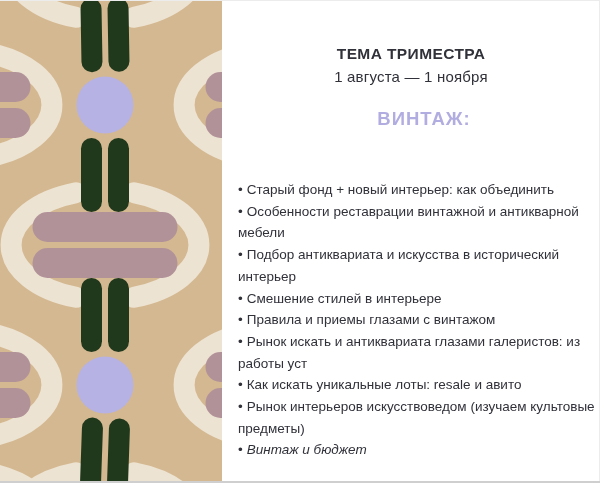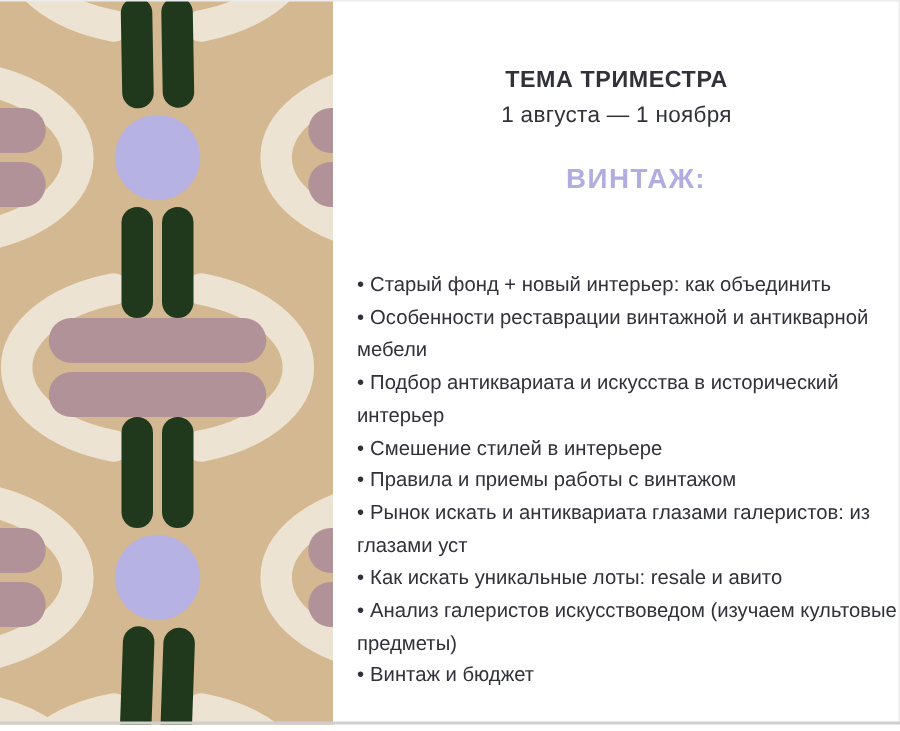--- a/index.html
+++ b/index.html
@@ -46,21 +46,21 @@
   .topic-sub{
     position:absolute;top:119px;left:0;width:100%;text-align:center;
     font-size:15px;font-weight:700;letter-spacing:.2px;color:var(--accent-lavender);
   }
   .topics{
     position:absolute;top:163px;left:16px;width:368px;
     list-style:none;font-size:13.5px;line-height:21.7px;color:var(--text-dark);
   }
   .topics li{display:block;}
   .topics .seg-b{font-weight:400;}
-  .topics .seg-i{}
+  .topics .seg-i{font-style:italic;}
   .topics .bullet{margin-right:4px;}
 </style>
 </head>
 <body>
 
 <div class="slide">
 
   <div class="pattern-wrap">
     <svg width="222" height="483" viewBox="0 0 222 483" xmlns="http://www.w3.org/2000/svg">
       <defs>
@@ -106,24 +106,24 @@
 
   <div class="content">
     <div class="hdr-title">ТЕМА ТРИМЕСТРА</div>
     <div class="hdr-dates">1 августа — 1 ноября</div>
     <div class="topic-title">ВИНТАЖ:</div>
     <ul class="topics">
         <li><span class="bullet">•</span><span class="seg-b">Старый фонд + новый интерьер</span><span class="seg-n">: как объединить</span></li>
         <li><span class="bullet">•</span><span class="seg-b">Особенности реставрации</span><span class="seg-n"> винтажной и антикварной</span><br><span class="seg-n">мебели</span></li>
         <li><span class="bullet">•</span><span class="seg-b">Подбор антиквариата и искусства</span><span class="seg-n"> в исторический</span><br><span class="seg-n">интерьер</span></li>
         <li><span class="bullet">•</span><span class="seg-b">Смешение стилей</span><span class="seg-n"> в интерьере</span></li>
-        <li><span class="bullet">•</span><span class="seg-b">Правила и приемы</span><span class="seg-n"> работы с винтажом</span></li>
-        <li><span class="bullet">•</span><span class="seg-b">Рынок искать и антиквариата</span><span class="seg-n"> глазами галеристов: из</span><br><span class="seg-n">глазами уст</span></li>
+        <li><span class="bullet">•</span><span class="seg-b">Правила и приемы</span><span class="seg-n"> глазами с винтажом</span></li>
+        <li><span class="bullet">•</span><span class="seg-b">Рынок искать и антиквариата</span><span class="seg-n"> глазами галеристов: из</span><br><span class="seg-n">работы уст</span></li>
         <li><span class="bullet">•</span><span class="seg-n">Как искать </span><span class="seg-b">уникальные лоты</span><span class="seg-n">: resale и авито</span></li>
-        <li><span class="bullet">•</span><span class="seg-b">Анализ галеристов</span><span class="seg-n"> искусствоведом (изучаем культовые</span><br><span class="seg-n">предметы)</span></li>
+        <li><span class="bullet">•</span><span class="seg-b">Рынок интерьеров</span><span class="seg-n"> искусствоведом (изучаем культовые</span><br><span class="seg-n">предметы)</span></li>
         <li><span class="bullet">•</span><span class="seg-i">Винтаж и бюджет</span></li>
       </ul>
   </div>
 
   <div class="frame-top"></div>
   <div class="frame-right"></div>
   <div class="frame-bottom"></div>
 </div>
 
 </body></html>

